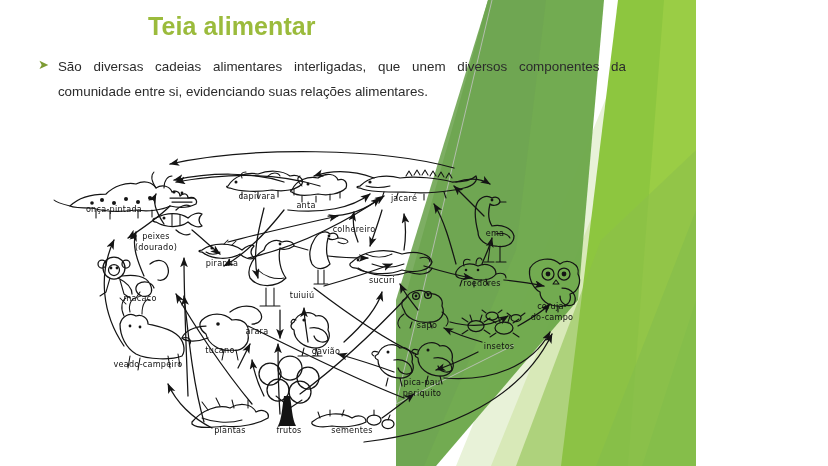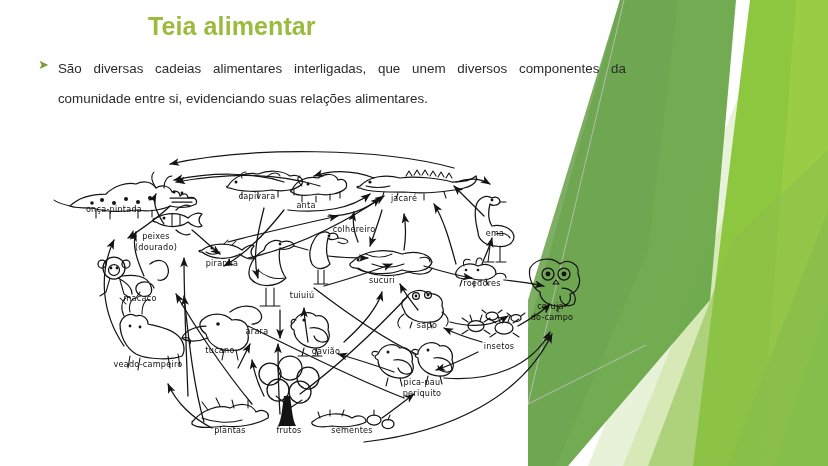--- a/index.html
+++ b/index.html
@@ -6,21 +6,21 @@
   html,body{margin:0;padding:0;}
   body{
     width:828px;height:466px;
     background:#ffffff;
     font-family:"Liberation Sans", sans-serif;
     overflow:hidden;
     position:relative;
   }
   #slide{
     position:absolute;inset:0;
-    width:828px;height:466px;
+    width:696px;height:466px;
     background:#ffffff;
     overflow:hidden;
   }
   
   #facet{
     position:absolute;top:0;right:0;
     width:300px;height:466px;
     pointer-events:none;
   }
   
@@ -46,21 +46,21 @@
   #bullet-mark{
     color:#7d9b33;
     font-size:13px;
     line-height:21px;
     flex:0 0 auto;
     transform:translateY(0px);
   }
   #bullet-text{
     flex:1 1 auto;
     font-size:13.4px;
-    line-height:30px;
+    line-height:25px;
     color:#2b2b2b;
     text-align:justify;
     text-justify:inter-word;
     font-family:"Liberation Sans", sans-serif;
   }
   
   #figure{
     position:absolute;
     left:52px;top:146px;
     width:560px;height:305px;

